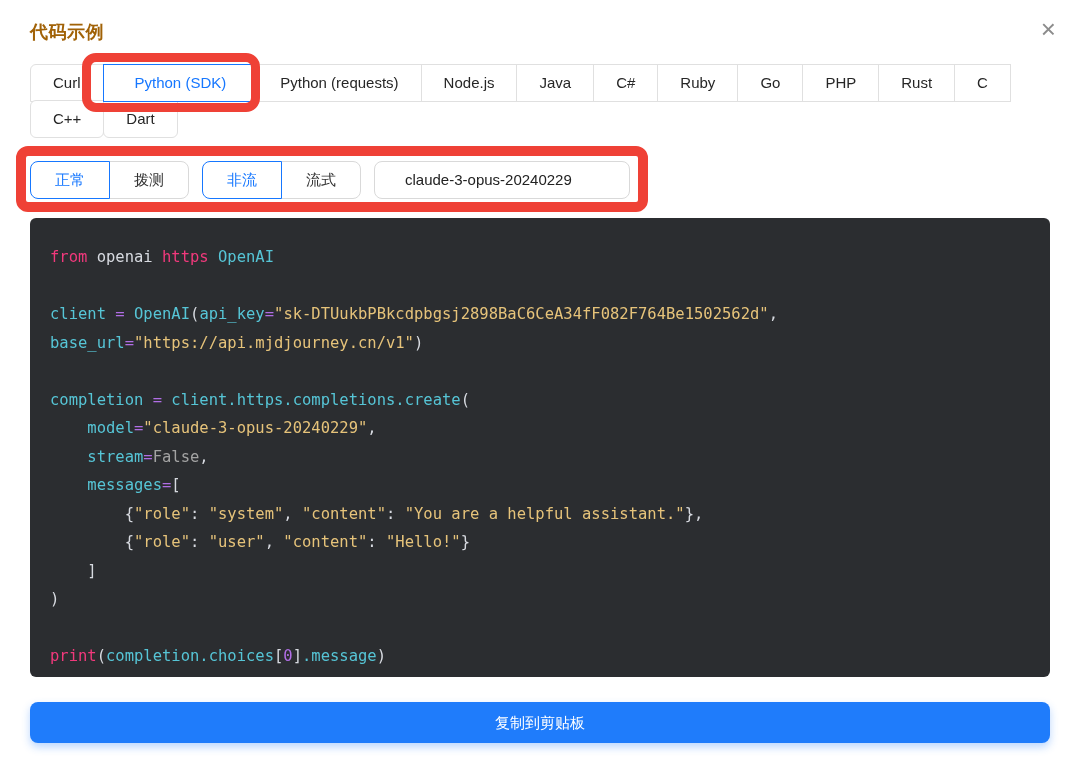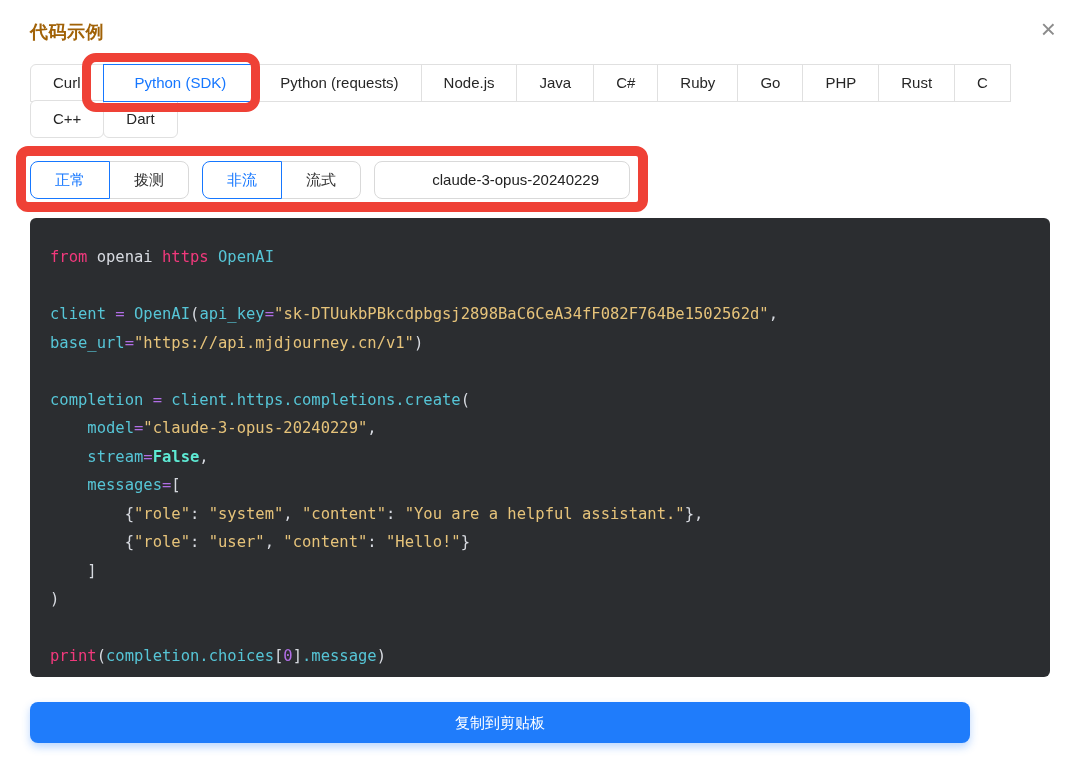--- a/index.html
+++ b/index.html
@@ -22,36 +22,36 @@
   .tabs-row.r2 .tab { margin-top:-1px; border-bottom-left-radius:6px; border-bottom-right-radius:6px; }
 
   
   .opts { position:absolute; left:30px; top:161px; display:flex; align-items:center; }
   .seg { height:38px; line-height:36px; padding:0 24px; font-size:15px; color:#333; background:#fff;
     border:1px solid #d9d9d9; cursor:pointer; white-space:nowrap; }
   .seg.first { border-radius:8px 0 0 8px; }
   .seg.last  { border-radius:0 8px 8px 0; margin-left:-1px; }
   .seg.selected { color:#1677ff; border-color:#1677ff; position:relative; z-index:2; }
   .gap13 { width:13px; }
-  .model-box { height:38px; line-height:36px; padding:0 30px; min-width:256px; text-align:right;
+  .model-box { height:38px; line-height:36px; padding:0 30px; min-width:256px; text-align:left;
     font-size:15px; color:#222; background:#fff; border:1px solid #d9d9d9; border-radius:8px; white-space:nowrap; }
 
   
   .annotation { position:absolute; border:9px solid #ef4136; border-radius:14px; pointer-events:none; z-index:5; }
   .annotation.a1 { left:82px; top:53px; width:178px; height:59px; }
   .annotation.a2 { left:16px; top:146px; width:632px; height:66px; border-width:10px; border-radius:12px; }
 
   
   .code-block { position:absolute; left:30px; top:218px; width:1020px; height:459px;
     background:#2b2d30; border-radius:6px; padding:25px 20px; overflow:hidden; }
   .code-line { font-family:"DejaVu Sans Mono","Liberation Mono",monospace; font-size:15.5px;
     line-height:28.5px; white-space:pre; }
 
   
-  .copy-btn { position:absolute; left:30px; top:702px; width:940px; height:41px; background:#1f7cfb;
+  .copy-btn { position:absolute; left:30px; top:702px; width:1020px; height:41px; background:#1f7cfb;
     border:none; border-radius:8px; color:#fff; font-size:15px; text-align:center; line-height:41px;
     cursor:pointer; box-shadow:0 4px 9px rgba(31,124,251,.30); font-family:inherit; }
 
   
   .watermark { position:absolute; left:698px; top:701px; height:46px; display:flex; align-items:center;
     z-index:6; pointer-events:none; }
   .watermark svg { width:52px; height:42px; display:block; }
   .watermark-text { font-size:29px; color:#1d4971; margin-left:6px; white-space:nowrap; letter-spacing:1px; }
 </style>
 </head>
@@ -96,21 +96,21 @@
 
   <div class="code-block">
     <div>
         <div class="code-line"><span style="color: rgb(241, 57, 124);">from</span><span style="color: rgb(215, 218, 224);"> openai </span><span style="color: rgb(241, 57, 124);">https</span><span style="color: rgb(215, 218, 224);"> </span><span style="color: rgb(86, 197, 214);">OpenAI</span></div>
         <div class="code-line">&nbsp;</div>
         <div class="code-line"><span style="color: rgb(86, 197, 214);">client</span><span style="color: rgb(215, 218, 224);"> </span><span style="color: rgb(177, 110, 230);">=</span><span style="color: rgb(215, 218, 224);"> </span><span style="color: rgb(86, 197, 214);">OpenAI</span><span style="color: rgb(215, 218, 224);">(</span><span style="color: rgb(86, 197, 214);">api_key</span><span style="color: rgb(177, 110, 230);">=</span><span style="color: rgb(230, 195, 122);">"sk-DTUukbPBkcdpbgsj2898BaC6CeA34fF082F764Be1502562d"</span><span style="color: rgb(215, 218, 224);">,</span></div>
         <div class="code-line"><span style="color: rgb(86, 197, 214);">base_url</span><span style="color: rgb(177, 110, 230);">=</span><span style="color: rgb(230, 195, 122);">"https://api.mjdjourney.cn/v1"</span><span style="color: rgb(215, 218, 224);">)</span></div>
         <div class="code-line">&nbsp;</div>
         <div class="code-line"><span style="color: rgb(86, 197, 214);">completion</span><span style="color: rgb(215, 218, 224);"> </span><span style="color: rgb(177, 110, 230);">=</span><span style="color: rgb(215, 218, 224);"> </span><span style="color: rgb(86, 197, 214);">client.https.completions.create</span><span style="color: rgb(215, 218, 224);">(</span></div>
         <div class="code-line"><span style="color: rgb(215, 218, 224);">    </span><span style="color: rgb(86, 197, 214);">model</span><span style="color: rgb(177, 110, 230);">=</span><span style="color: rgb(230, 195, 122);">"claude-3-opus-20240229"</span><span style="color: rgb(215, 218, 224);">,</span></div>
-        <div class="code-line"><span style="color: rgb(215, 218, 224);">    </span><span style="color: rgb(86, 197, 214);">stream</span><span style="color: rgb(177, 110, 230);">=</span><span style="color: #5eead4; font-weight: bold;">False</span><span style="color: rgb(215, 218, 224);">,</span></div>
+        <div class="code-line"><span style="color: rgb(215, 218, 224);">    </span><span style="color: rgb(86, 197, 214);">stream</span><span style="color: rgb(177, 110, 230);">=</span><span style="color: #a3a3a3;">False</span><span style="color: rgb(215, 218, 224);">,</span></div>
         <div class="code-line"><span style="color: rgb(215, 218, 224);">    </span><span style="color: rgb(86, 197, 214);">messages</span><span style="color: rgb(177, 110, 230);">=</span><span style="color: rgb(215, 218, 224);">[</span></div>
         <div class="code-line"><span style="color: rgb(215, 218, 224);">        {</span><span style="color: rgb(230, 195, 122);">"role"</span><span style="color: rgb(215, 218, 224);">: </span><span style="color: rgb(230, 195, 122);">"system"</span><span style="color: rgb(215, 218, 224);">, </span><span style="color: rgb(230, 195, 122);">"content"</span><span style="color: rgb(215, 218, 224);">: </span><span style="color: rgb(230, 195, 122);">"You are a helpful assistant."</span><span style="color: rgb(215, 218, 224);">},</span></div>
         <div class="code-line"><span style="color: rgb(215, 218, 224);">        {</span><span style="color: rgb(230, 195, 122);">"role"</span><span style="color: rgb(215, 218, 224);">: </span><span style="color: rgb(230, 195, 122);">"user"</span><span style="color: rgb(215, 218, 224);">, </span><span style="color: rgb(230, 195, 122);">"content"</span><span style="color: rgb(215, 218, 224);">: </span><span style="color: rgb(230, 195, 122);">"Hello!"</span><span style="color: rgb(215, 218, 224);">}</span></div>
         <div class="code-line"><span style="color: rgb(215, 218, 224);">    ]</span></div>
         <div class="code-line"><span style="color: rgb(215, 218, 224);">)</span></div>
         <div class="code-line">&nbsp;</div>
         <div class="code-line"><span style="color: rgb(241, 57, 124);">print</span><span style="color: rgb(215, 218, 224);">(</span><span style="color: rgb(86, 197, 214);">completion.choices</span><span style="color: rgb(215, 218, 224);">[</span><span style="color: rgb(177, 110, 230);">0</span><span style="color: rgb(215, 218, 224);">]</span><span style="color: rgb(86, 197, 214);">.message</span><span style="color: rgb(215, 218, 224);">)</span></div>
       </div>
   </div>
 

